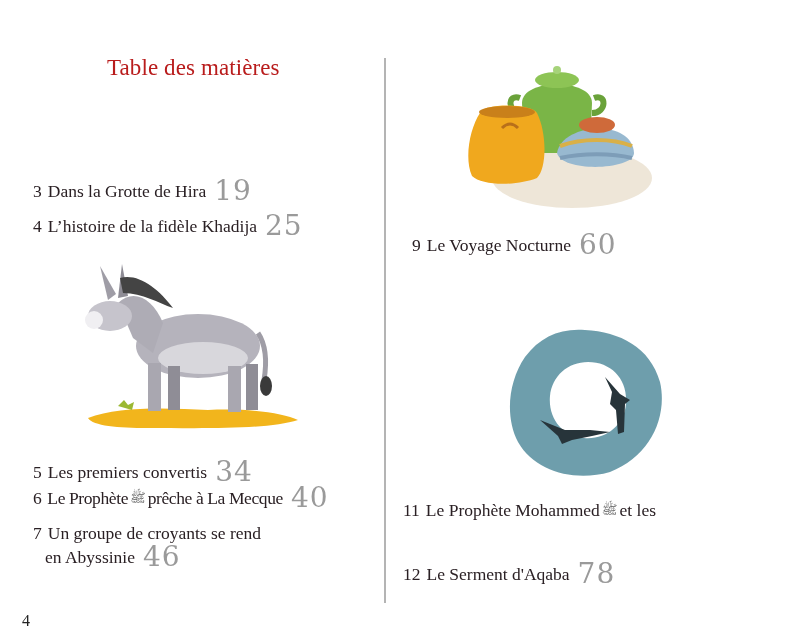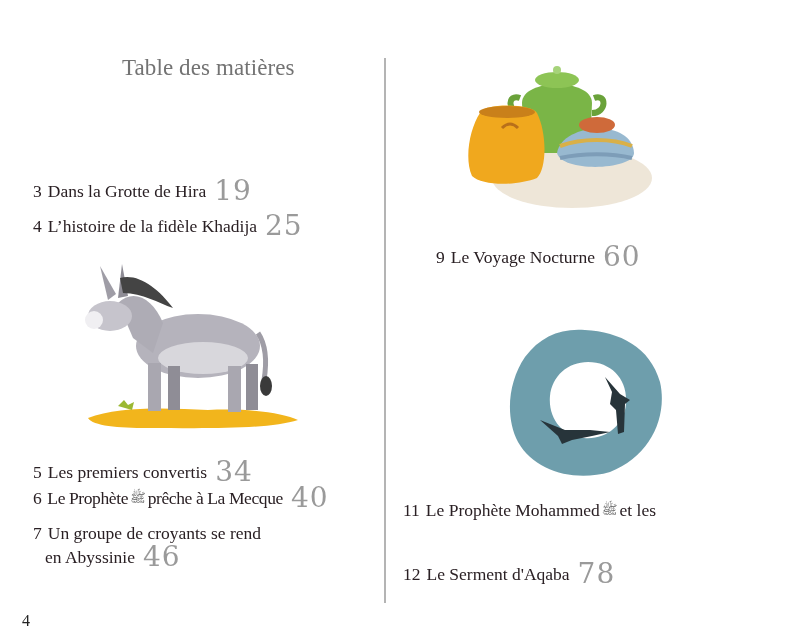--- a/index.html
+++ b/index.html
@@ -15,24 +15,24 @@
       font-family: "Liberation Serif", "DejaVu Serif", serif;
       color: #2a2024;
     }
     .page {
       position: absolute;
       left: 0; top: 0;
       width: 794px; height: 628px;
     }
     .title {
       position: absolute;
-      left: 122px;
+      left: 107px;
       top: 55px;
       font-size: 23px;
-      color: #737373;
+      color: #b91c1c;
       letter-spacing: 0.1px;
       white-space: nowrap;
     }
     .divider {
       position: absolute;
       left: 384px;
       top: 58px;
       width: 1.5px;
       height: 545px;
       background: #b4b4b4;
@@ -158,21 +158,21 @@
     <path d="M18 55 C 20 45, 70 45, 75 55 C 85 75, 85 110, 75 120 C 55 128, 20 128, 10 118 C 2 100, 8 70, 18 55 Z" fill="#f0a81e"></path>
     <ellipse cx="45" cy="54" rx="28" ry="6" fill="#c9801a"></ellipse>
     <path d="M40 70 q 8 -8 16 0" stroke="#b8701a" stroke-width="3" fill="none"></path>
 
     <path d="M95 95 C 100 65, 170 60, 172 95 C 172 112, 100 115, 95 95 Z" fill="#98b9d0"></path>
     <path d="M98 88 C 120 80, 150 80, 170 88" stroke="#d9b048" stroke-width="4" fill="none"></path>
     <path d="M98 100 C 120 95, 150 95, 170 100" stroke="#7d9db8" stroke-width="4" fill="none"></path>
     <ellipse cx="135" cy="67" rx="18" ry="8" fill="#cf6a3a"></ellipse>
   </svg>
 
-  <div class="entry" style="left:436px; top:233px;margin-top:12px;">
+  <div class="entry" style="left:412px; top:233px;">
     <span class="num">9</span><span>Le Voyage Nocturne</span><span class="pg">60</span>
   </div>
 
 
   <svg class="illus" style="left:500px; top:322px;" width="170" height="160" viewBox="0 0 170 160">
     <path fill-rule="evenodd" fill="#5e93a3" d="
       M85 8 C 120 10, 150 25, 160 60 C 168 95, 150 135, 110 150 C 75 160, 35 150, 18 120 C 5 95, 8 60, 25 35 C 40 15, 60 6, 85 8 Z
       M88 40 C 112 40, 128 58, 126 82 C 124 104, 105 118, 84 116 C 62 114, 48 96, 50 74 C 52 54, 68 40, 88 40 Z" opacity="0.9"></path>
 
     <path d="M105 55 L 120 72 L 130 78 L 125 82 L 124 110 L 118 112 L 116 88 L 110 82 L 112 70 Z" fill="#27343a"></path>

